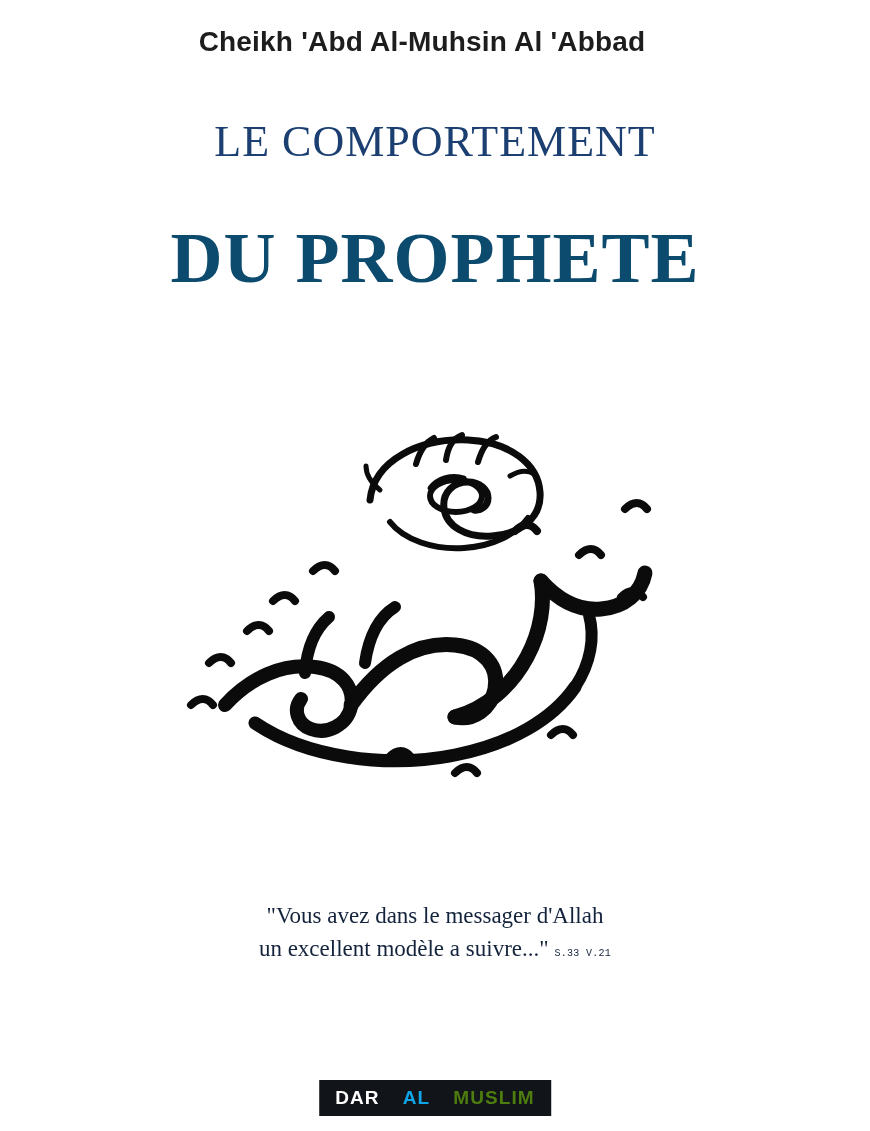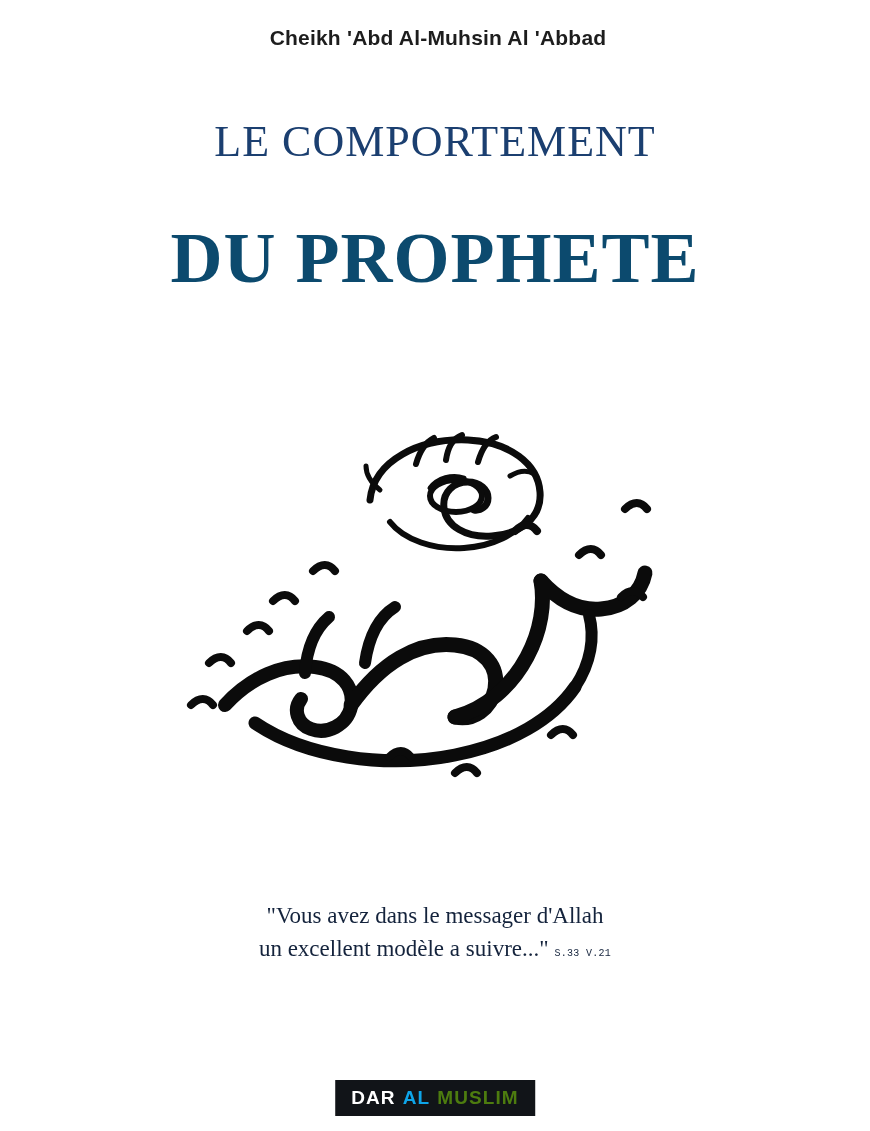--- a/index.html
+++ b/index.html
@@ -18,25 +18,25 @@
     width: 870px;
     height: 1131px;
     background: #ffffff;
     box-sizing: border-box;
   }
 
   
   .author {
     position: absolute;
     top: 26px;
-    left: 16px;
+    left: 0;
     width: 844px;
     text-align: center;
     font-family: "Liberation Sans", sans-serif;
-    font-size: 21px;
+    font-size: 28px;
     font-weight: 600;
     letter-spacing: 0.2px;
     color: #1d1d1d;
   }
 
   
   .title-block {
     position: absolute;
     top: 120px;
     left: 0;
@@ -97,21 +97,21 @@
   
   .publisher {
     position: absolute;
     top: 1080px;
     left: 50%;
     transform: translateX(-50%);
     background: #111418;
     padding: 7px 16px 7px 16px;
     display: flex;
     align-items: center;
-    gap: 7px;
+    gap: 23px;
     font-family: "Liberation Sans", sans-serif;
     font-weight: 700;
     font-size: 19px;
     letter-spacing: 1.1px;
   }
   .publisher .dar { color: #ffffff; }
   .publisher .al { color: #0ea5e9; }
   .publisher .muslim { color: #4d7c0f; }
 </style>
 </head>

